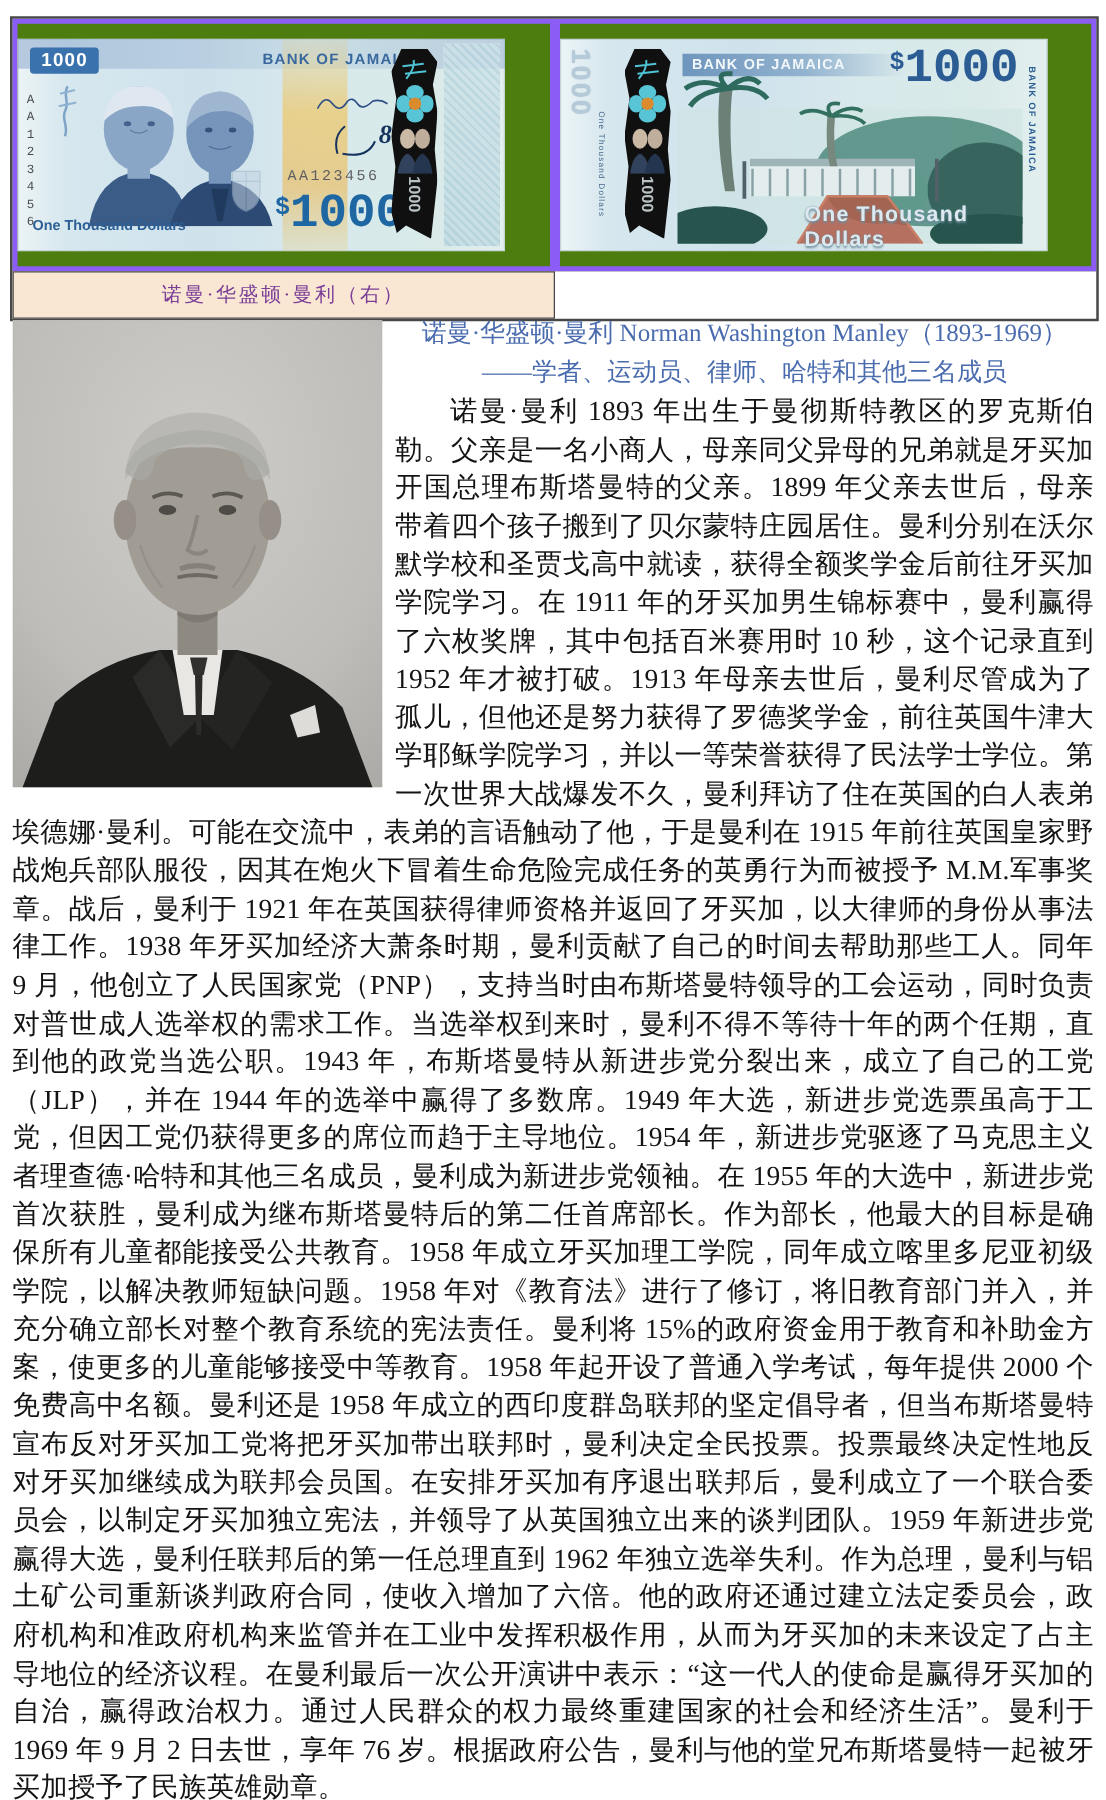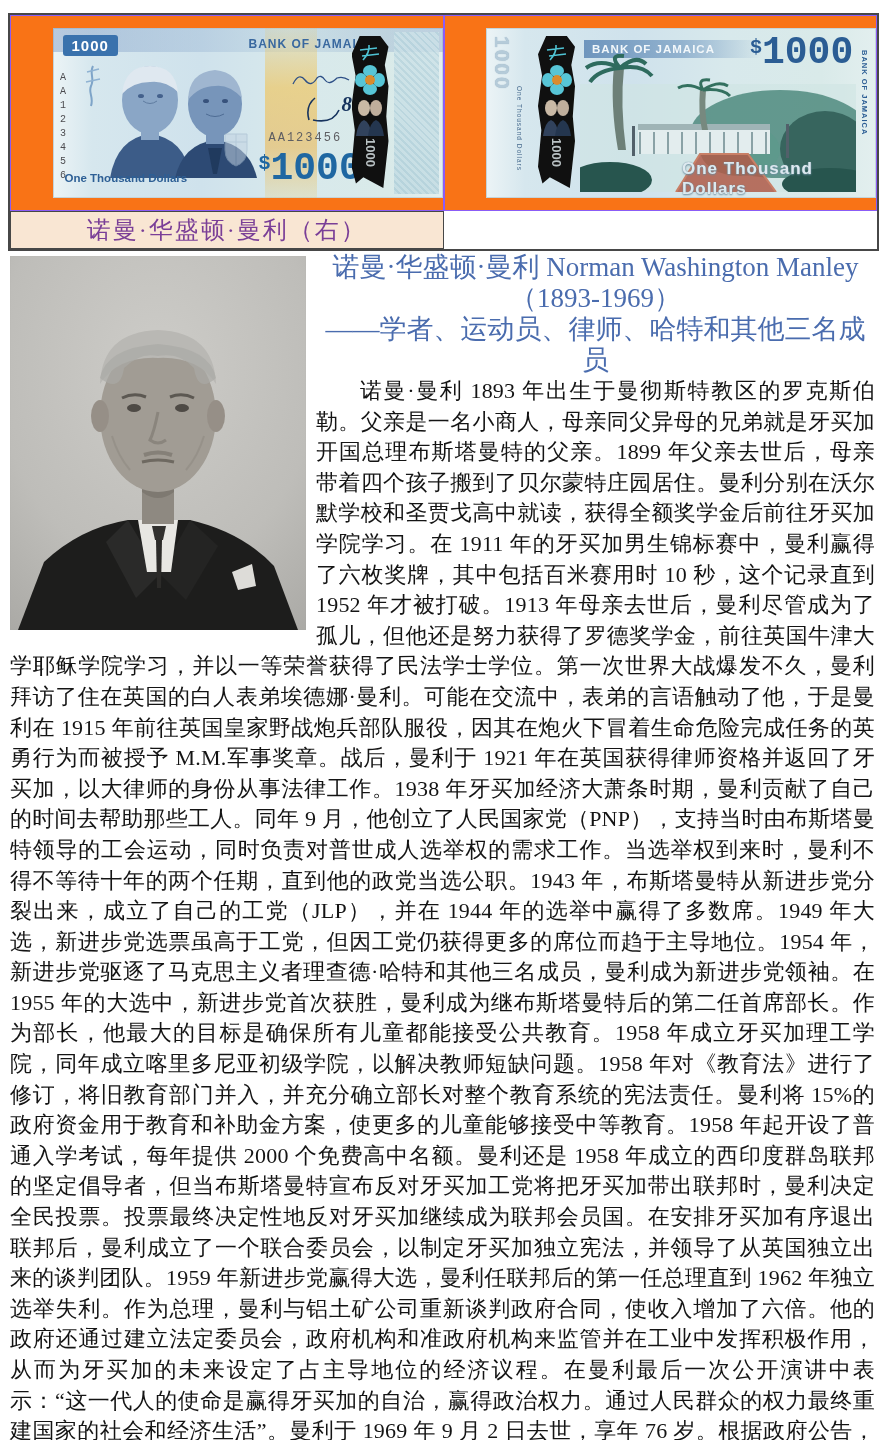--- a/index.html
+++ b/index.html
@@ -8,27 +8,27 @@
     font-family: "Liberation Serif", "DejaVu Serif", serif; overflow: hidden;
   }
 
   
   .note-table {
     position: absolute; left: 8px; top: 13px; width: 867px;
     display: grid; grid-template-columns: 1fr 1fr;
     border: 2px solid #474747; background: #fff;
   }
   .img-cell {
-    border: 1px solid #8b5cf6; background: #f97316; height: 194px;
-    display: flex; align-items: center; justify-content: flex-end;
+    border: 4px solid #8b5cf6; background: #4d7c0f; height: 194px;
+    display: flex; align-items: center; justify-content: flex-start;
   }
   .cap-cell {
     border: 1px solid #474747; background: #f9e6d3; height: 36px;
     display: flex; align-items: center; justify-content: center;
-    color: #7a3e97; font-size: 24px; letter-spacing: 2px;
+    color: #7a3e97; font-size: 16px; letter-spacing: 2px;
   }
 
   
   .note {
     position: relative; width: 390px; height: 170px; overflow: hidden;
     background: linear-gradient(90deg, #ecf4f6 0%, #d6e7ee 10%, #cfe2ec 38%, #d8e9ec 62%, #d9eae9 86%, #e3efef 100%);
     box-shadow: 0 0 0 1px #c4d4da inset;
   }
   .note .topband {
     position: absolute; left: 0; top: 0; width: 100%; height: 24px;
@@ -119,21 +119,21 @@
     font-weight: bold; font-size: 17px; letter-spacing: 1px; color: #dde9ef;
     text-shadow: 0 1px 2px #6c8d9e, 0 0 1px #6c8d9e;
   }
 
   
   .article { position: absolute; left: 10px; top: 252px; width: 865px; color: #141414; }
   .photo {
     float: left; width: 296px; height: 374px; margin: 4px 10px 6px 0;
   }
   .title-line {
-    text-align: center; color: #4a6cae; font-size: 27px; line-height: 31px; padding-left: 40px;
+    text-align: center; color: #4a6cae; font-size: 20px; line-height: 31px; padding-left: 40px;
   }
   .body-text {
     margin: 0; font-size: 22px; line-height: 30.6px; text-align: justify;
     text-indent: 2em; letter-spacing: 0.2px;
   }
 </style>
 </head>
 <body>
 
 <div class="page">

